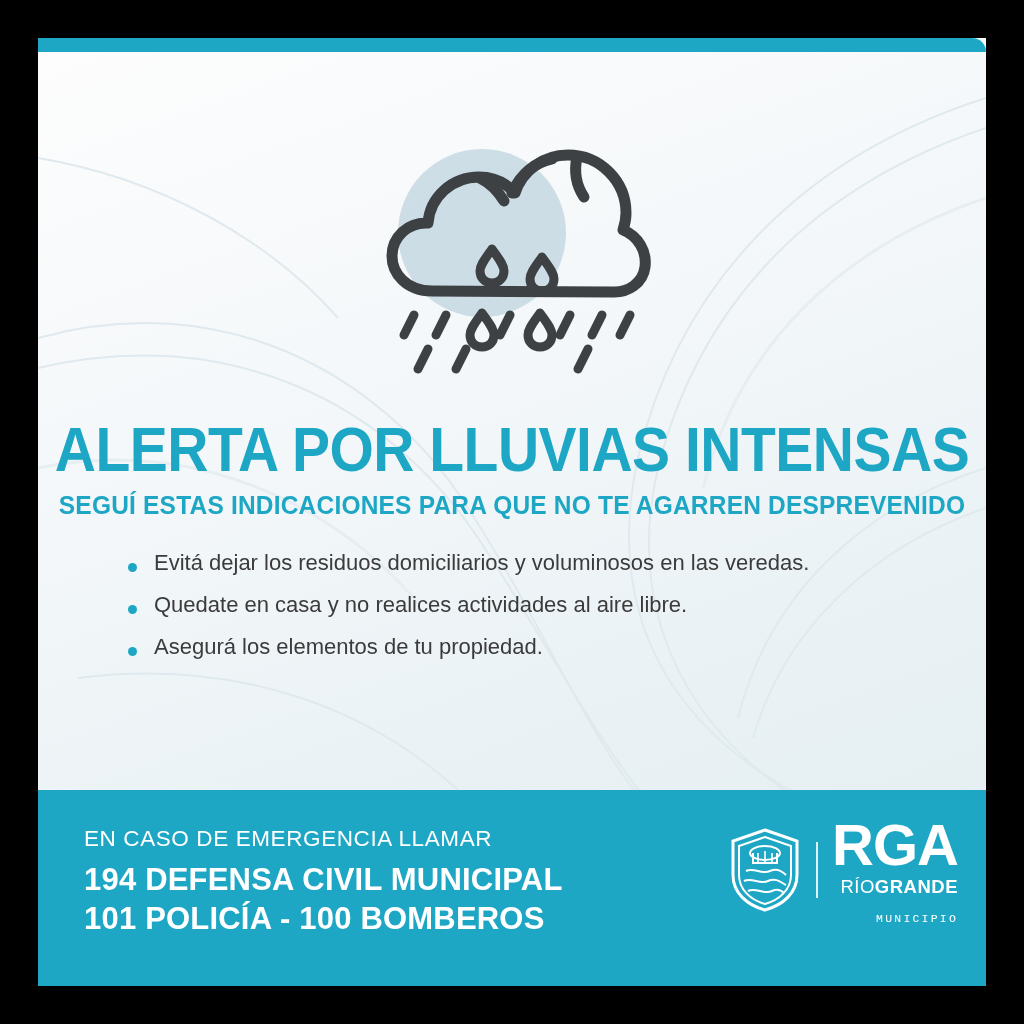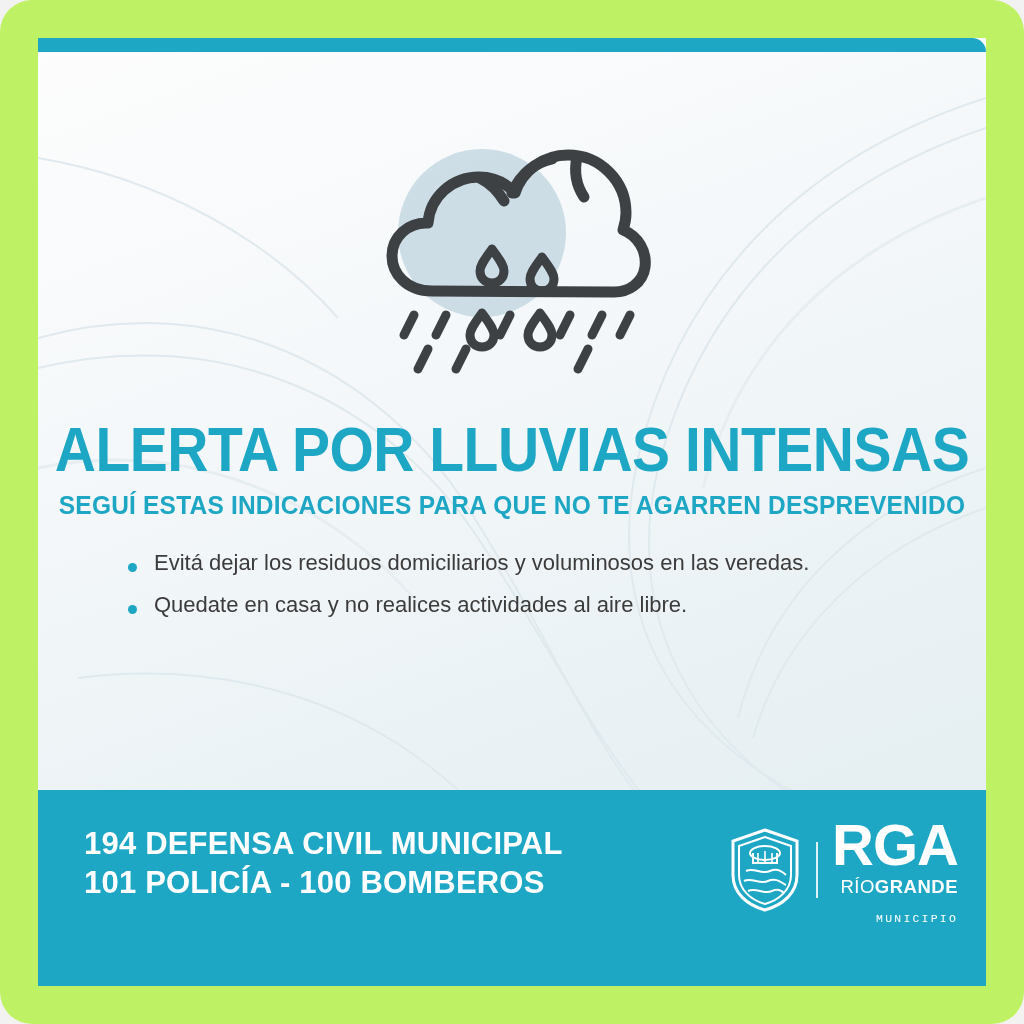--- a/index.html
+++ b/index.html
@@ -11,23 +11,22 @@
     width: 1024px;
     height: 1024px;
     overflow: hidden;
     font-family: "Liberation Sans", sans-serif;
   }
 
   .poster {
     position: relative;
     width: 1024px;
     height: 1024px;
-    background: #bef264;
+    background: #000000;
     box-sizing: border-box;
-    border-radius: 32px;
   }
 
   .card {
     position: absolute;
     left: 38px;
     top: 38px;
     width: 948px;
     height: 948px;
     background: linear-gradient(160deg, #fdfdfd 0%, #f3f7f9 40%, #e9f1f4 70%, #e3edf1 100%);
     overflow: hidden;
@@ -255,24 +254,26 @@
     </div>
 
     <div class="title-block">
       <h1 class="title">ALERTA POR LLUVIAS INTENSAS</h1>
       <p class="subtitle">SEGUÍ ESTAS INDICACIONES PARA QUE NO TE AGARREN DESPREVENIDO</p>
     </div>
 
     <ul class="bullets">
       <li>Evitá dejar los residuos domiciliarios y voluminosos en las veredas.</li>
       <li>Quedate en casa y no realices actividades al aire libre.</li>
+      <li>Asegurá los elementos de tu propiedad.</li>
     </ul>
 
     <div class="footer">
       <div class="footer-text">
+        <p class="footer-small">EN CASO DE EMERGENCIA LLAMAR</p>
         <p class="footer-line">194 DEFENSA CIVIL MUNICIPAL</p>
         <p class="footer-line">101 POLICÍA - 100 BOMBEROS</p>
       </div>
 
       <div class="brand">
         <svg class="crest" viewBox="0 0 74 86">
           <path d="M37,3 L69,14 L69,48 C69,66 55,78 37,83 C19,78 5,66 5,48 L5,14 Z" fill="none" stroke="#ffffff" stroke-width="3"></path>
           <path d="M37,10 L63,19 L63,48 C63,63 51,73 37,77 C23,73 11,63 11,48 L11,19 Z" fill="none" stroke="#ffffff" stroke-width="2"></path>
           <ellipse cx="37" cy="26" rx="15" ry="7" fill="none" stroke="#ffffff" stroke-width="2"></ellipse>
           <path d="M25,26 L25,36 L49,36 L49,26" fill="none" stroke="#ffffff" stroke-width="2"></path>

